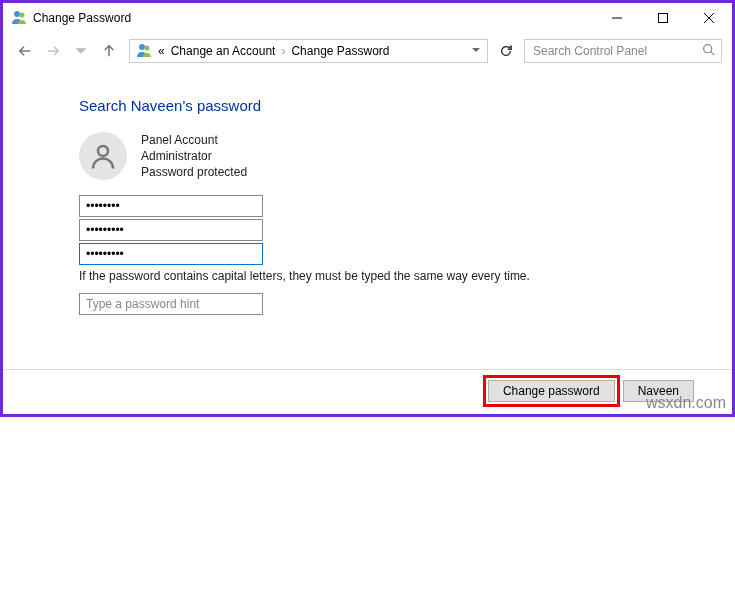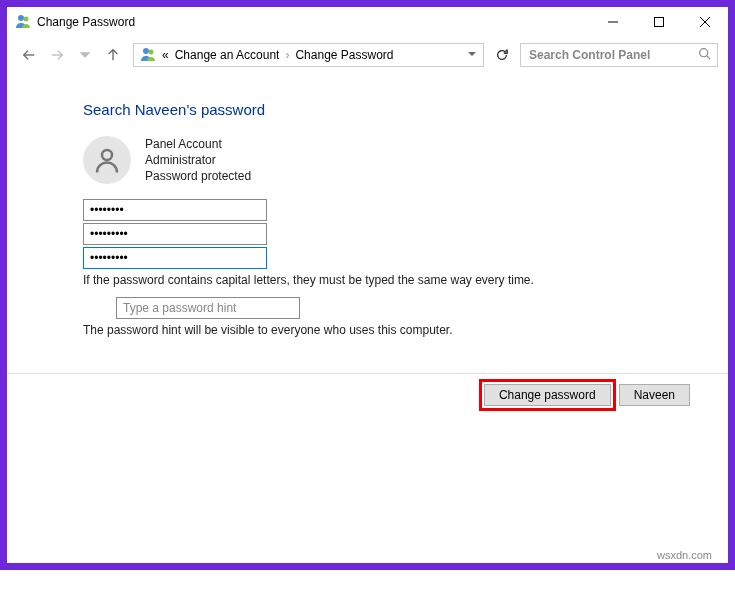--- a/index.html
+++ b/index.html
@@ -1,51 +1,51 @@
 <!DOCTYPE html>
 <html><head>
 <meta charset="utf-8">
 <style>
 * { box-sizing: border-box; font-family: "Segoe UI", Arial, sans-serif; }
 body { margin: 0; background: #fff; }
-.window { width: 735px; height: 570px; border: 7px solid #6d28d9; position: relative; background: #fff; overflow: hidden; }
+.window { width: 735px; height: 417px; border: 3px solid #6d28d9; position: relative; background: #fff; overflow: hidden; }
 .titlebar { height: 30px; display: flex; align-items: center; justify-content: space-between; padding: 0 0 0 8px; }
 .titlebar-left { display: flex; align-items: center; gap: 6px; font-size: 12px; }
 .titlebar-icon svg { width: 16px; height: 16px; }
 .win-controls { display: flex; }
 .win-btn { width: 46px; height: 30px; display: flex; align-items: center; justify-content: center; }
 .win-btn svg { width: 10px; height: 10px; stroke: #000; stroke-width: 1; fill: none; }
 .navbar { height: 36px; display: flex; align-items: center; padding: 0 10px; gap: 4px; }
 .nav-arrow { width: 24px; height: 24px; display: flex; align-items: center; justify-content: center; color: #666; }
 .nav-arrow.disabled { color: #bbb; }
 .nav-arrow svg { width: 14px; height: 14px; }
 .addressbar { flex: 1; height: 24px; border: 1px solid #ccc; display: flex; align-items: center; padding: 0 6px; font-size: 12px; gap: 6px; margin-left: 4px; }
 .addr-icon svg { width: 16px; height: 16px; }
 .addr-sep { color: #999; }
 .addr-dropdown { margin-left: auto; color: #666; }
 .refresh-btn { width: 28px; height: 24px; display: flex; align-items: center; justify-content: center; color: #333; }
 .searchbox { width: 198px; height: 24px; border: 1px solid #ccc; display: flex; align-items: center; padding: 0 6px; font-size: 12px; color: #888; justify-content: space-between; }
-.searchbox input { border: none; outline: none; font-size: 12px; width: 160px; color: #15803d; background: transparent; font-weight: bold; }
+.searchbox input { border: none; outline: none; font-size: 12px; width: 160px; color: #15803d; background: transparent; }
 .searchbox input::placeholder { color: #888; }
 .content { padding: 28px 0 0 76px; }
 .heading { color: #003399; font-size: 15px; margin-bottom: 18px; }
 .userrow { display: flex; align-items: flex-start; gap: 14px; margin-bottom: 14px; }
 .avatar { width: 48px; height: 48px; border-radius: 50%; background: #e5e5e5; display: flex; align-items: center; justify-content: center; }
 .avatar svg { width: 30px; height: 30px; fill: none; stroke: #777; stroke-width: 2; }
 .userinfo { font-size: 12px; color: #222; line-height: 1.35; }
 .username { font-size: 14px; margin-bottom: 1px; }
 .pwbox { width: 184px; height: 22px; border: 1px solid #888; padding: 0 6px; font-size: 12px; margin-bottom: 2px; display: block; outline: none; }
 .pwbox.focused { border: 1px solid #0078d7; }
 .helptext { font-size: 12px; color: #222; margin: 4px 16px 10px 0; }
-.hintbox { width: 184px; height: 22px; border: 1px solid #888; padding: 0 6px; font-size: 12px; display: block; outline: none; margin-left: 33px; }
+.hintbox { width: 184px; height: 22px; border: 1px solid #888; padding: 0 6px; font-size: 12px; display: block; outline: none; }
 .hintbox::placeholder { color: #888; }
 .footer { position: absolute; left: 0; right: 0; top: 366px; border-top: 1px solid #ddd; padding: 10px 38px 0 0; display: flex; justify-content: flex-end; gap: 8px; }
 .btn { height: 22px; padding: 0 14px; font-size: 12px; background: #e1e1e1; border: 1px solid #adadad; cursor: pointer; }
 .btn-highlight { outline: 3px solid #e00; outline-offset: 2px; }
-.watermark { position: absolute; right: 16px; bottom: 2px; font-size: 11px; color: #888; }
+.watermark { position: absolute; right: 6px; bottom: 2px; font-size: 16px; color: #888; }
 </style>
 </head>
 <body>
 
 <div class="window">
 
   <div class="titlebar">
     <div class="titlebar-left">
       <span class="titlebar-icon">
         <svg viewBox="0 0 16 16">
@@ -152,21 +152,20 @@
         <div>Password protected</div>
       </div>
     </div>
 
     <input class="pwbox" type="text" readonly="" value="••••••••" style="">
     <input class="pwbox" type="text" readonly="" value="•••••••••" style="">
     <input class="pwbox focused" type="text" readonly="" value="•••••••••" style="">
     <div class="helptext">If the password contains capital letters, they must be typed the same way every time.</div>
 
     <input class="hintbox" type="text" placeholder="Type a password hint" style="">
-    <div class="helptext">The password hint will be visible to everyone who uses this computer.</div>
   </div>
 
   <div class="footer">
     <button class="btn btn-highlight">Change password</button>
     <button class="btn">Naveen</button>
   </div>
 
   <div class="watermark">wsxdn.com</div>
 </div>
 

